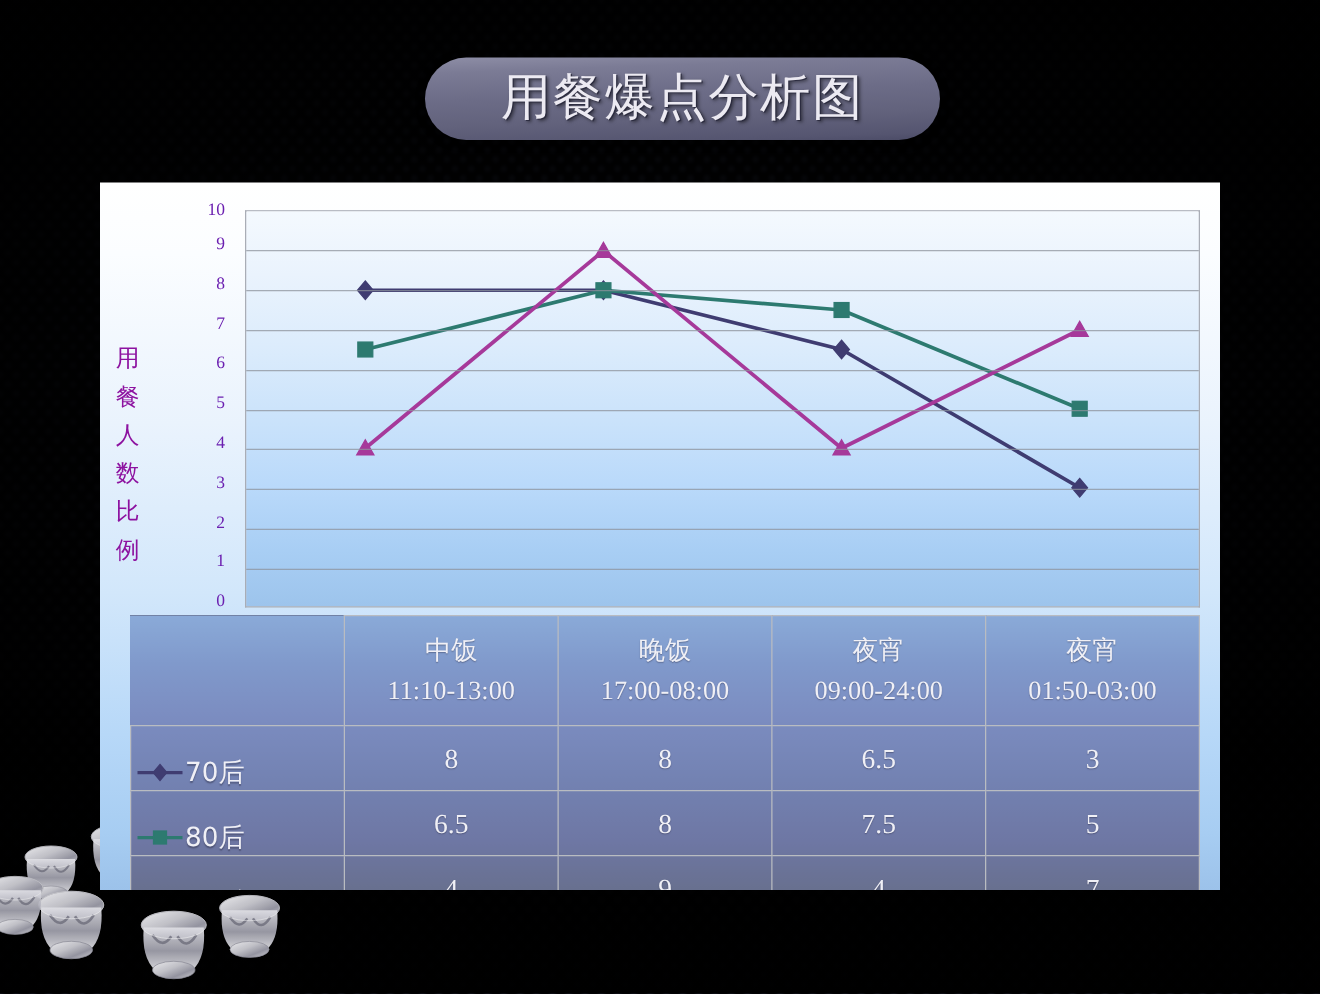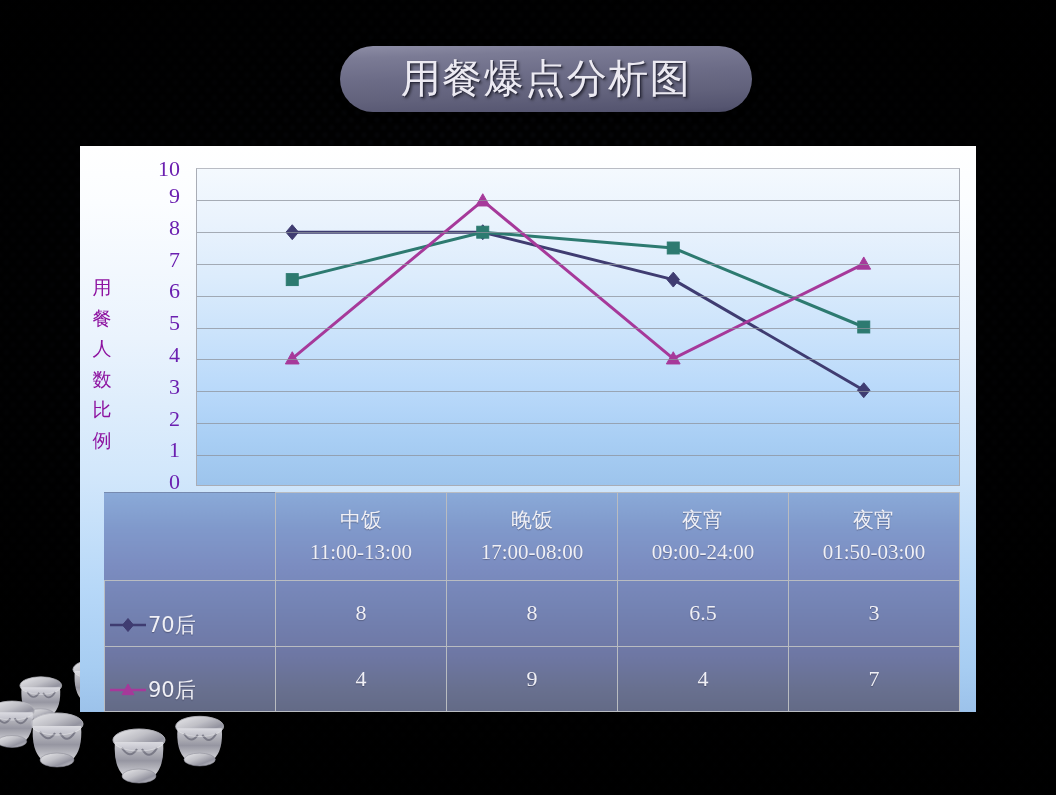--- a/index.html
+++ b/index.html
@@ -124,21 +124,21 @@
     position: absolute;
     left: 46px;
     top: 12px;
     width: 62px;
     text-align: right;
     padding-right: 8px;
   }
   .ytick {
     height: 31.8px;
     line-height: 31.8px;
-    font-size: 22px;
+    font-size: 14px;
     color: #6b1fb0;
     font-family: "Liberation Serif", "DejaVu Serif", serif;
   }
   .ytick.first { line-height: 22px; height: 22px; }
 
   
   .plot {
     position: absolute;
     left: 116px;
     top: 22px;
@@ -314,21 +314,21 @@
         <div class="gridline" style="top: 63.1px;"></div>
         <div class="gridline" style="top: 31.3px;"></div>
       </div>
 
     <table class="dtable">
       <thead>
         <tr>
           <td class="corner"></td>
           <td class="hdr">
             <span class="cn">中饭</span>
-            <span class="tm">11:00-13:00</span>
+            <span class="tm">11:10-13:00</span>
           </td>
           <td class="hdr">
             <span class="cn">晚饭</span>
             <span class="tm">17:00-08:00</span>
           </td>
           <td class="hdr">
             <span class="cn">夜宵</span>
             <span class="tm">09:00-24:00</span>
           </td>
           <td class="hdr">
@@ -350,20 +350,35 @@
             </td>
             <td>8</td>
             <td>8</td>
             <td>6.5</td>
             <td>3</td>
           </tr>
           <tr>
             <td class="legend-cell">
               <div class="legend-inner">
                 <svg class="legend-swatch" viewBox="0 0 38 18">
+                  <line x1="1" y1="9" x2="37" y2="9" stroke="#2d7a70" stroke-width="2.6"></line>
+                  <rect x="13.8" y="3.8" width="10.4" height="10.4" fill="#2d7a70" stroke="#2d7a70" stroke-width="1"></rect>
+                </svg>
+                <span class="legend-label">80后</span>
+              </div>
+            </td>
+            <td>6.5</td>
+            <td>8</td>
+            <td>7.5</td>
+            <td>5</td>
+          </tr>
+          <tr>
+            <td class="legend-cell">
+              <div class="legend-inner">
+                <svg class="legend-swatch" viewBox="0 0 38 18">
                   <line x1="1" y1="9" x2="37" y2="9" stroke="#a6399a" stroke-width="2.6"></line>
                   <polygon points="19,3.0200000000000005 24.98,13.68 13.02,13.68" fill="#a6399a" stroke="#a6399a" stroke-width="1"></polygon>
                 </svg>
                 <span class="legend-label">90后</span>
               </div>
             </td>
             <td>4</td>
             <td>9</td>
             <td>4</td>
             <td>7</td>

